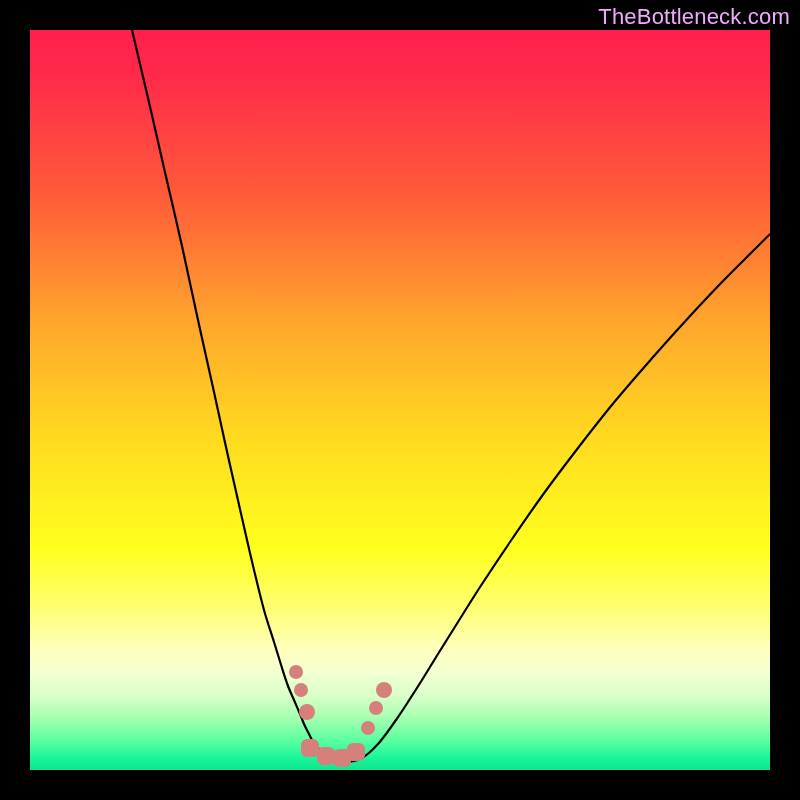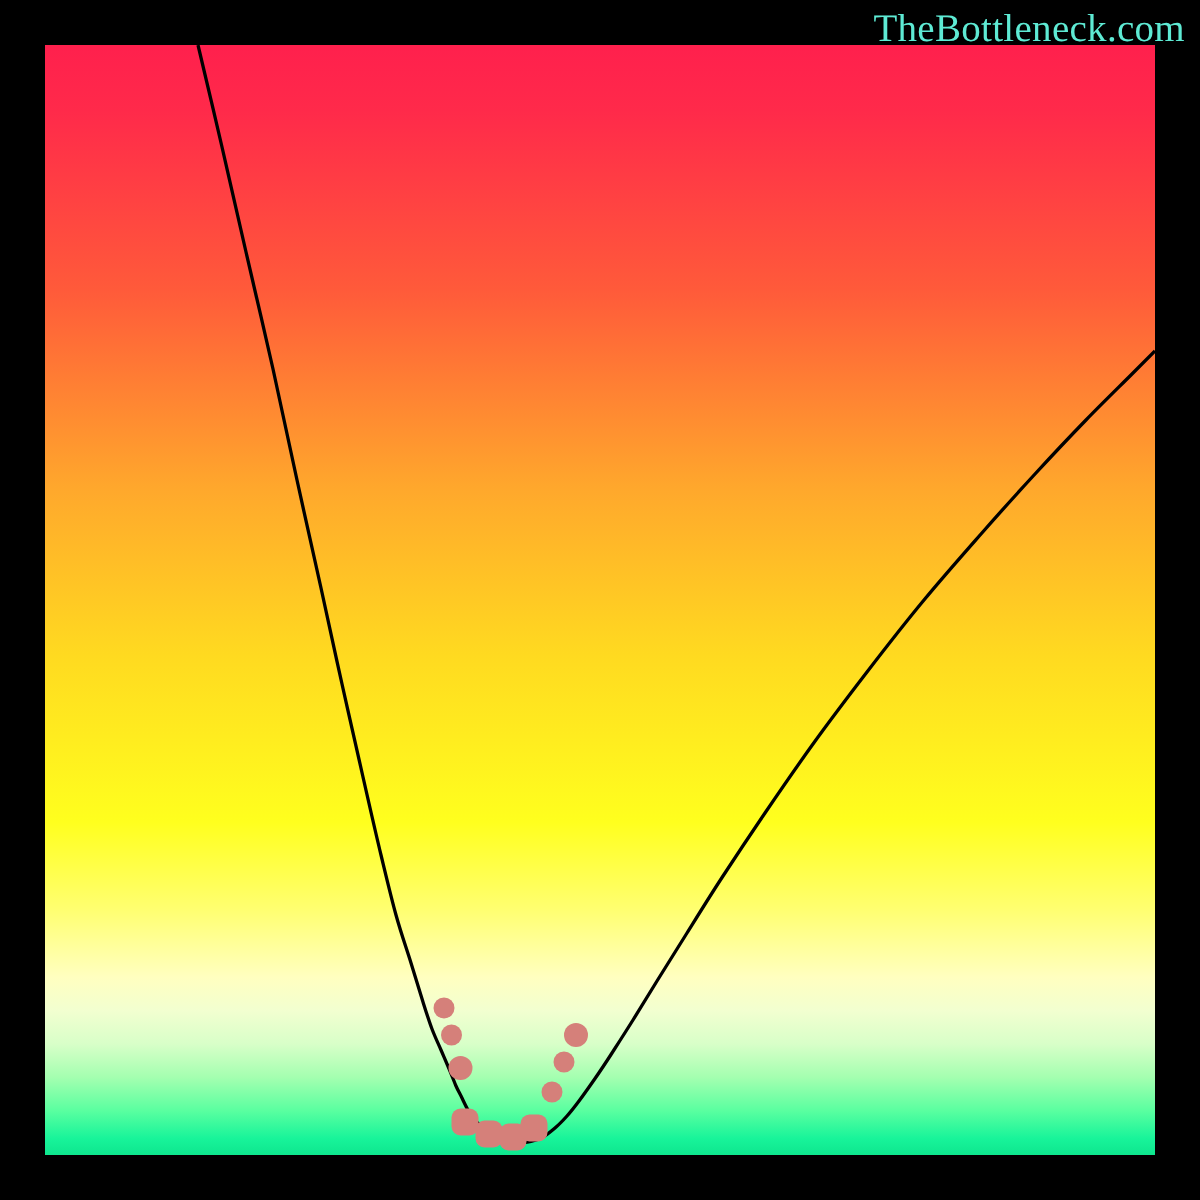--- a/index.html
+++ b/index.html
@@ -14,26 +14,25 @@
   .outer {
     position: absolute;
     left: 0; top: 0;
     width: 800px; height: 800px;
     background: #000;
   }
   .watermark {
     position: absolute;
     top: 4px;
     right: 10px;
-    color: #5eead4;
-    font-size: 26px;
+    color: #f0abfc;
+    font-size: 22px;
     font-weight: 500;
     letter-spacing: 0.2px;
     z-index: 100;
-    font-family: Liberation Serif, serif;
   }
   .plot {
     position: absolute;
     left: 30px;
     top: 30px;
     width: 740px;
     height: 740px;
     overflow: hidden;
   }
   .gradient-bg {

